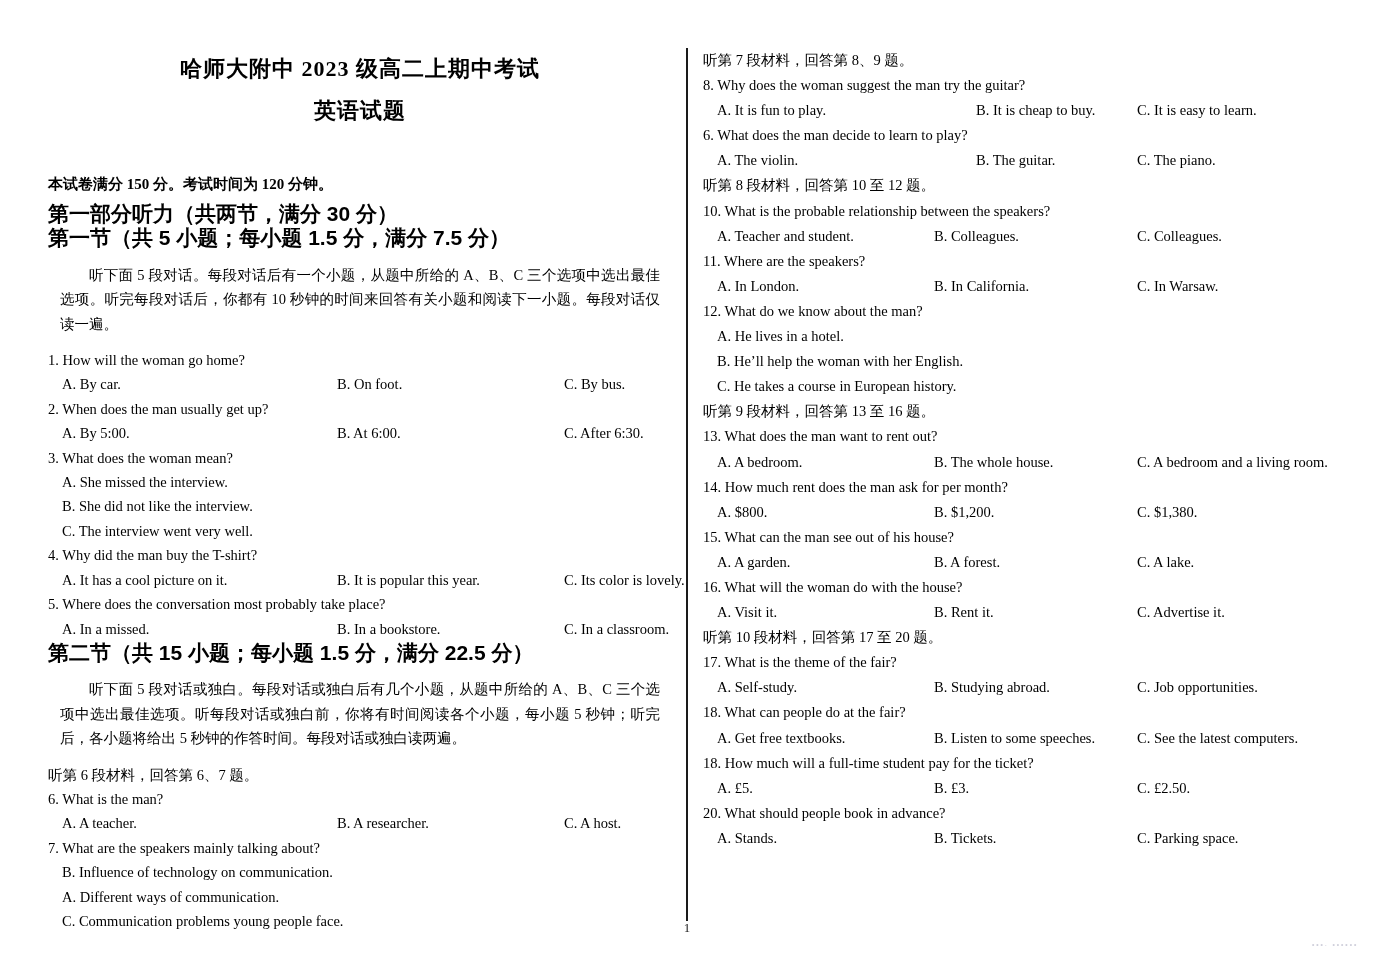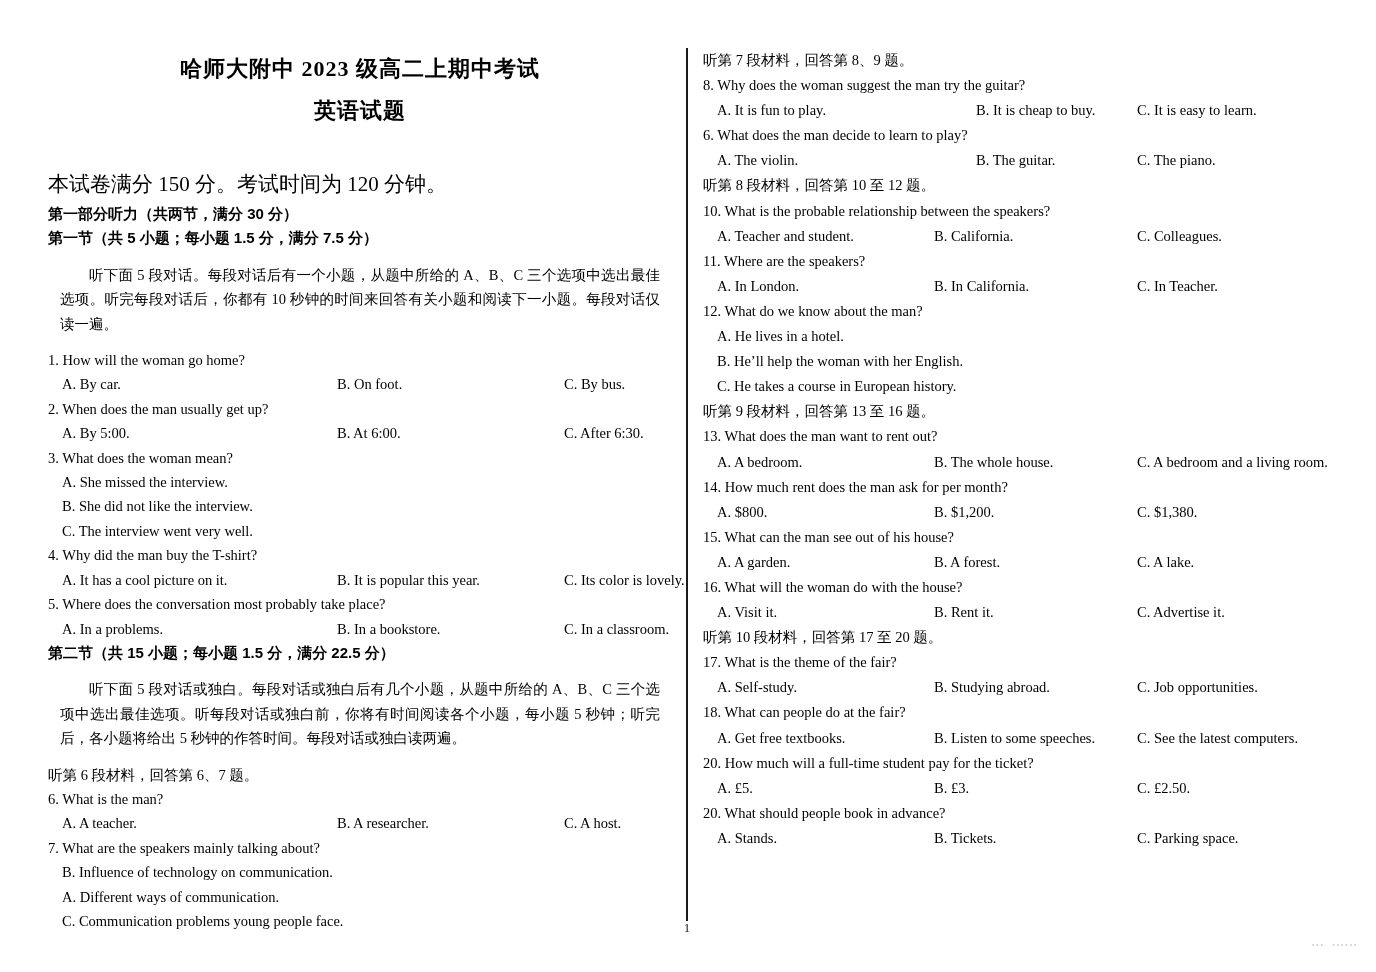--- a/index.html
+++ b/index.html
@@ -31,28 +31,28 @@
   .title1, .title2{
     text-align:center;
     font-weight:bold;
     font-size:22px;
     line-height:42px;
     letter-spacing:1px;
   }
   .title1{ margin-top:8px; }
   .info{
     margin-top:40px;
-    font-weight:normal;
-    font-size:21px;
+    font-weight:bold;
+    font-size:15px;
     line-height:24px;
   }
   .part-heading{ margin-top:6px; }
   .heading{
     font-weight:bold;
-    font-size:15px;
+    font-size:21px;
     font-family:"Liberation Sans","DejaVu Sans",sans-serif;
   }
   .instr{
     text-align:justify;
     text-indent:29px;
     margin:12px;
   }
   .line{ white-space:nowrap; }
   .material{ white-space:nowrap; }
   .qtext{ white-space:nowrap; }
@@ -115,21 +115,21 @@
         <div class="line opt-stacked">B. She did not like the interview.</div>
         <div class="line opt-stacked">C. The interview went very well.</div>
         <div class="line qtext">4. Why did the man buy the T-shirt?</div>
         <div class="opts">
           <div class="opt">A. It has a cool picture on it.</div>
           <div class="opt">B. It is popular this year.</div>
           <div class="opt">C. Its color is lovely.</div>
         </div>
         <div class="line qtext">5. Where does the conversation most probably take place?</div>
         <div class="opts">
-          <div class="opt">A. In a problems.</div>
+          <div class="opt">A. In a missed.</div>
           <div class="opt">B. In a bookstore.</div>
           <div class="opt">C. In a classroom.</div>
         </div>
         <div class="line heading">第二节（共 15 小题；每小题 1.5 分，满分 22.5 分）</div>
         <div class="instr">听下面 5 段对话或独白。每段对话或独白后有几个小题，从题中所给的 A、B、C 三个选项中选出最佳选项。听每段对话或独白前，你将有时间阅读各个小题，每小题 5 秒钟；听完后，各小题将给出 5 秒钟的作答时间。每段对话或独白读两遍。</div>
         <div class="line material">听第 6 段材料，回答第 6、7 题。</div>
         <div class="line qtext">6. What is the man?</div>
         <div class="opts">
           <div class="opt">A. A teacher.</div>
           <div class="opt">B. A researcher.</div>
@@ -154,28 +154,28 @@
         <div class="line qtext">6. What does the man decide to learn to play?</div>
         <div class="opts wide">
           <div class="opt">A. The violin.</div>
           <div class="opt">B. The guitar.</div>
           <div class="opt">C. The piano.</div>
         </div>
         <div class="line material">听第 8 段材料，回答第 10 至 12 题。</div>
         <div class="line qtext">10. What is the probable relationship between the speakers?</div>
         <div class="opts">
           <div class="opt">A. Teacher and student.</div>
-          <div class="opt">B. California.</div>
+          <div class="opt">B. Colleagues.</div>
           <div class="opt">C. Colleagues.</div>
         </div>
         <div class="line qtext">11. Where are the speakers?</div>
         <div class="opts">
           <div class="opt">A. In London.</div>
           <div class="opt">B. In California.</div>
-          <div class="opt">C. In Teacher.</div>
+          <div class="opt">C. In Warsaw.</div>
         </div>
         <div class="line qtext">12. What do we know about the man?</div>
         <div class="line opt-stacked">A. He lives in a hotel.</div>
         <div class="line opt-stacked">B. He’ll help the woman with her English.</div>
         <div class="line opt-stacked">C. He takes a course in European history.</div>
         <div class="line material">听第 9 段材料，回答第 13 至 16 题。</div>
         <div class="line qtext">13. What does the man want to rent out?</div>
         <div class="opts">
           <div class="opt">A. A bedroom.</div>
           <div class="opt">B. The whole house.</div>
@@ -205,21 +205,21 @@
           <div class="opt">A. Self-study.</div>
           <div class="opt">B. Studying abroad.</div>
           <div class="opt">C. Job opportunities.</div>
         </div>
         <div class="line qtext">18. What can people do at the fair?</div>
         <div class="opts">
           <div class="opt">A. Get free textbooks.</div>
           <div class="opt">B. Listen to some speeches.</div>
           <div class="opt">C. See the latest computers.</div>
         </div>
-        <div class="line qtext">20. How much will a full-time student pay for the ticket?</div>
+        <div class="line qtext">18. How much will a full-time student pay for the ticket?</div>
         <div class="opts">
           <div class="opt">A. £5.</div>
           <div class="opt">B. £3.</div>
           <div class="opt">C. £2.50.</div>
         </div>
         <div class="line qtext">20. What should people book in advance?</div>
         <div class="opts">
           <div class="opt">A. Stands.</div>
           <div class="opt">B. Tickets.</div>
           <div class="opt">C. Parking space.</div>

